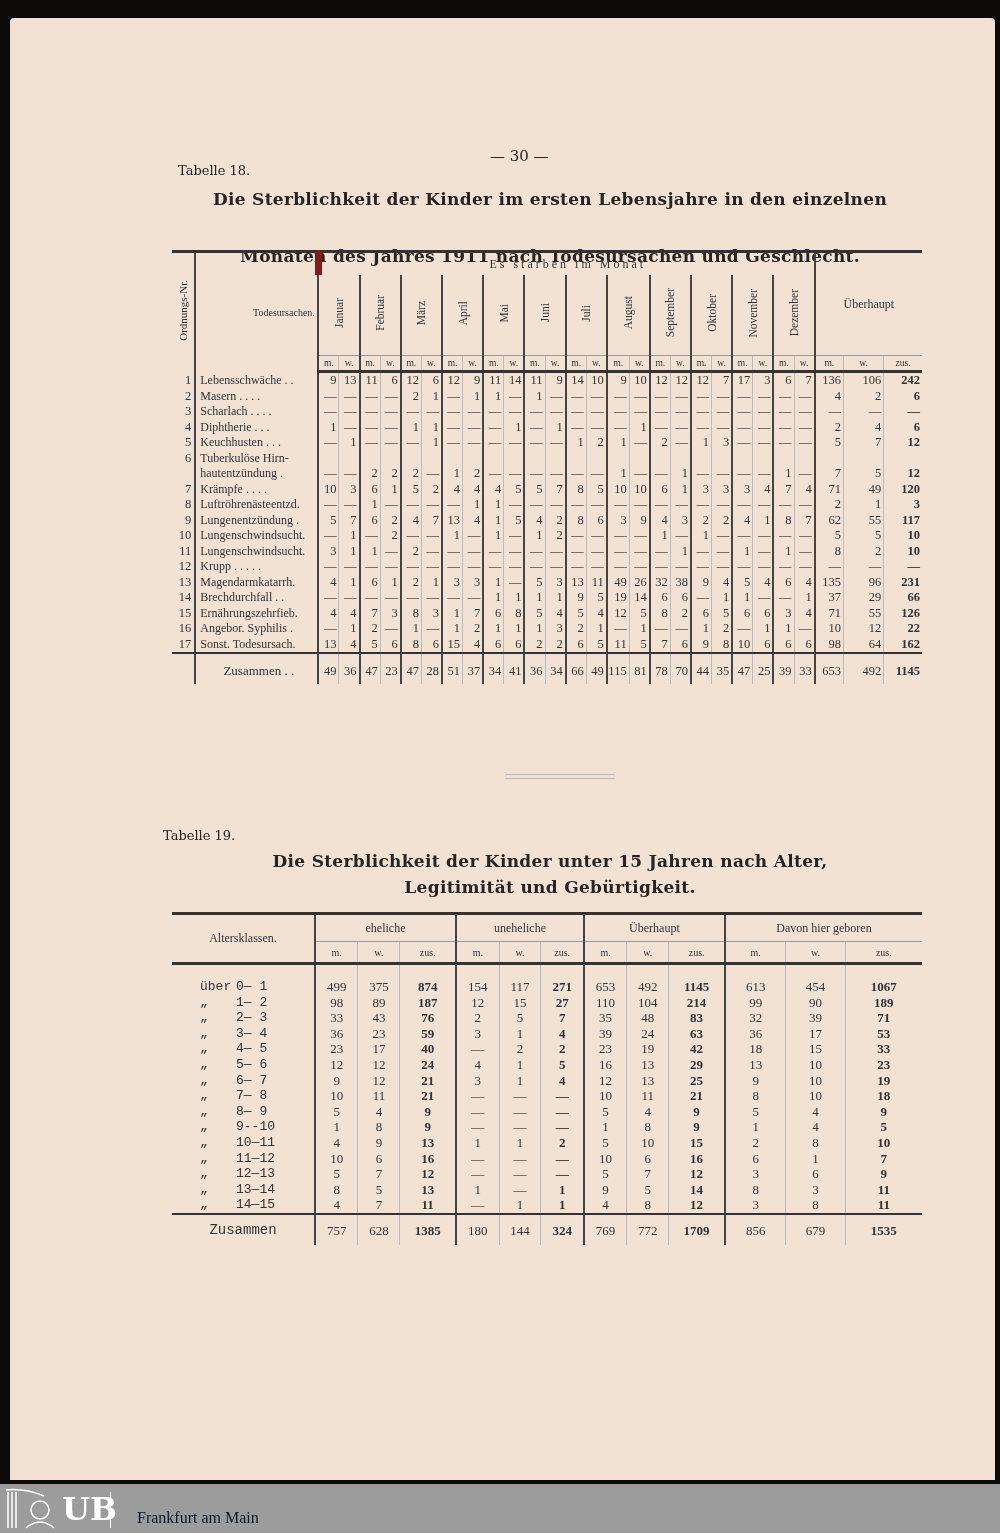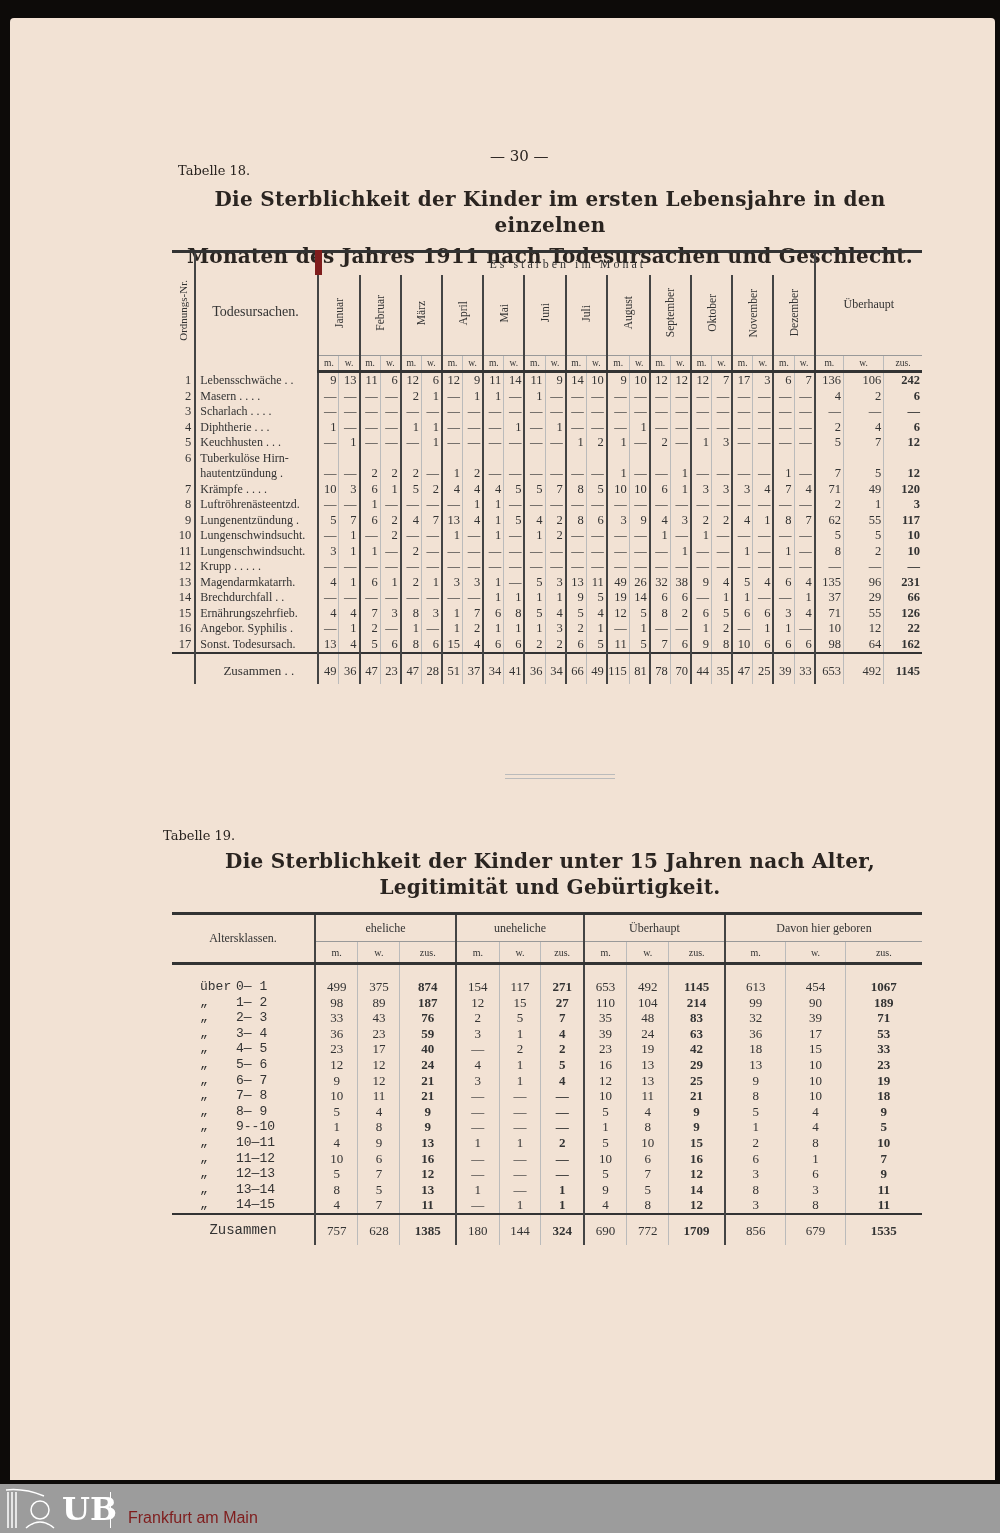--- a/index.html
+++ b/index.html
@@ -3,21 +3,21 @@
 <meta charset="utf-8">
 <style>
   html, body { margin:0; padding:0; }
   body { width:1000px; height:1533px; background:#0d0b09; position:relative; overflow:hidden;
          font-family:"DejaVu Serif", serif; color:#2a2420; }
   .page { position:absolute; left:10px; top:18px; width:985px; height:1462px; background:#f2e2d4;
           border-radius:4px 4px 0 0; }
   .tabnum { position:absolute; font-size:13px; font-family:"DejaVu Serif", serif; }
   .pagenum { position:absolute; left:490px; top:147px; font-size:15px; }
   .title { position:absolute; left:170px; width:760px; text-align:center; font-weight:bold;
-           font-size:20px; line-height:26px; font-family:"DejaVu Serif", serif; letter-spacing:0.3px; }
+           font-size:17px; line-height:26px; font-family:"DejaVu Serif", serif; letter-spacing:0.3px; }
   table { border-collapse:collapse; position:absolute; font-family:"Liberation Serif", serif; color:#333; }
   td, th { padding:0; font-weight:normal; }
   
   #t18 { left:172px; top:250px; width:750px; font-size:12.5px; }
   #t18 .hdr-top { border-top:3px solid #333; }
   #t18 th.vert { height:80px; vertical-align:middle; }
   #t18 th.vert span { display:inline-block; writing-mode:vertical-rl; transform:rotate(180deg); font-size:11.5px; }
   #t18 th.mw { font-size:9.5px; height:14px; border-top:1px solid #999; border-bottom:3px solid #333; }
   #t18 td.num { text-align:right; padding-right:2px; height:15.5px; line-height:15px; }
   #t18 td.idx { text-align:right; width:22px; padding-right:3px; }
@@ -38,37 +38,37 @@
   #t19 .grp { border-left:2px solid #444; }
   #t19 .inn { border-left:1px solid #bbb; }
   #t19 .bold { font-weight:bold; }
   #t19 .age { text-align:left; padding-left:28px; white-space:nowrap; width:114px;font-family:Liberation Mono, monospace; }
   #t19 .sumrow td { border-top:2px solid #333; height:28px; padding-top:2px; }
   .divider { position:absolute; left:505px; top:774px; width:110px; height:3px; border-top:1px solid #bbb; border-bottom:1px solid #bbb; }
   .footer { position:absolute; left:0; top:1484px; width:1000px; height:49px; background:#9c9c9c; }
   .logo { position:absolute; left:4px; top:2px; width:108px; height:44px; }
   .logo-ub { position:absolute; left:58px; top:4px; font-family:"DejaVu Serif", serif; font-size:32px; font-weight:bold; color:#fff; }
   .footer-line1 { position:absolute; left:125px; top:6px; font-family:"Liberation Sans", sans-serif; font-size:16px; color:#fff; }
-  .footer-line2 { position:absolute; left:128px; top:25px; font-family:Liberation Sans, sans-serif; font-size:16px; color:#7f1d1d; }
+  .footer-line2 { position:absolute; left:137px; top:25px; font-family:Liberation Serif, serif; font-size:16px; color:#0f172a; }
 </style>
 </head>
 <body>
 
 <div class="page"></div>
 
 <div class="tabnum" style="left:178px;top:163px;">Tabelle 18.</div>
 <div class="pagenum">— 30 —</div>
 <div class="title" style="top:186px;">Die Sterblichkeit der Kinder im ersten Lebensjahre in den einzelnen</div>
 <div class="title" style="top:212px;margin-top:31px;">Monaten des Jahres 1911 nach Todesursachen und Geschlecht.</div>
 
 <table id="t18">
   <thead>
     <tr class="hdr-top">
       <th rowspan="3" style="width:25px;"><span style="display:inline-block;writing-mode:vertical-rl;transform:rotate(180deg);font-size:11px;">Ordnungs-Nr.</span></th>
-      <th rowspan="3" class="causecell" style="font-size:14px;">Todesursachen.</th>
+      <th rowspan="3" class="causecell" style="font-size:10px;text-align:right;">Todesursachen.</th>
       <th colspan="24" style="border-left:7px solid #7f1d1d;height:22px;letter-spacing:3px;font-size:12px;">Es starben im Monat</th>
       <th colspan="3" rowspan="2" style="border-left:2px solid #444;font-size:12px;">Überhaupt</th>
     </tr>
     <tr id="t18-months">
         <th colspan="2" class="vert" style="border-left:2px solid #444;"><span>Januar</span></th>
         <th colspan="2" class="vert" style="border-left:2px solid #444;"><span>Februar</span></th>
         <th colspan="2" class="vert" style="border-left:2px solid #444;"><span>März</span></th>
         <th colspan="2" class="vert" style="border-left:2px solid #444;"><span>April</span></th>
         <th colspan="2" class="vert" style="border-left:2px solid #444;"><span>Mai</span></th>
         <th colspan="2" class="vert" style="border-left:2px solid #444;"><span>Juni</span></th>
@@ -959,21 +959,21 @@
         <td class="inn bold">11</td>
       </tr>
       <tr class="sumrow">
         <td class="age" style="text-align:center;padding-left:0;font-size:14px;">Zusammen</td>
         <td class="grp">757</td>
         <td class="inn">628</td>
         <td class="inn bold">1385</td>
         <td class="grp">180</td>
         <td class="inn">144</td>
         <td class="inn bold">324</td>
-        <td class="grp">690</td>
+        <td class="grp">769</td>
         <td class="inn">772</td>
         <td class="inn bold">1709</td>
         <td class="grp">856</td>
         <td class="inn">679</td>
         <td class="inn bold">1535</td>
       </tr>
     </tbody>
 </table>
 
 <div class="footer">

